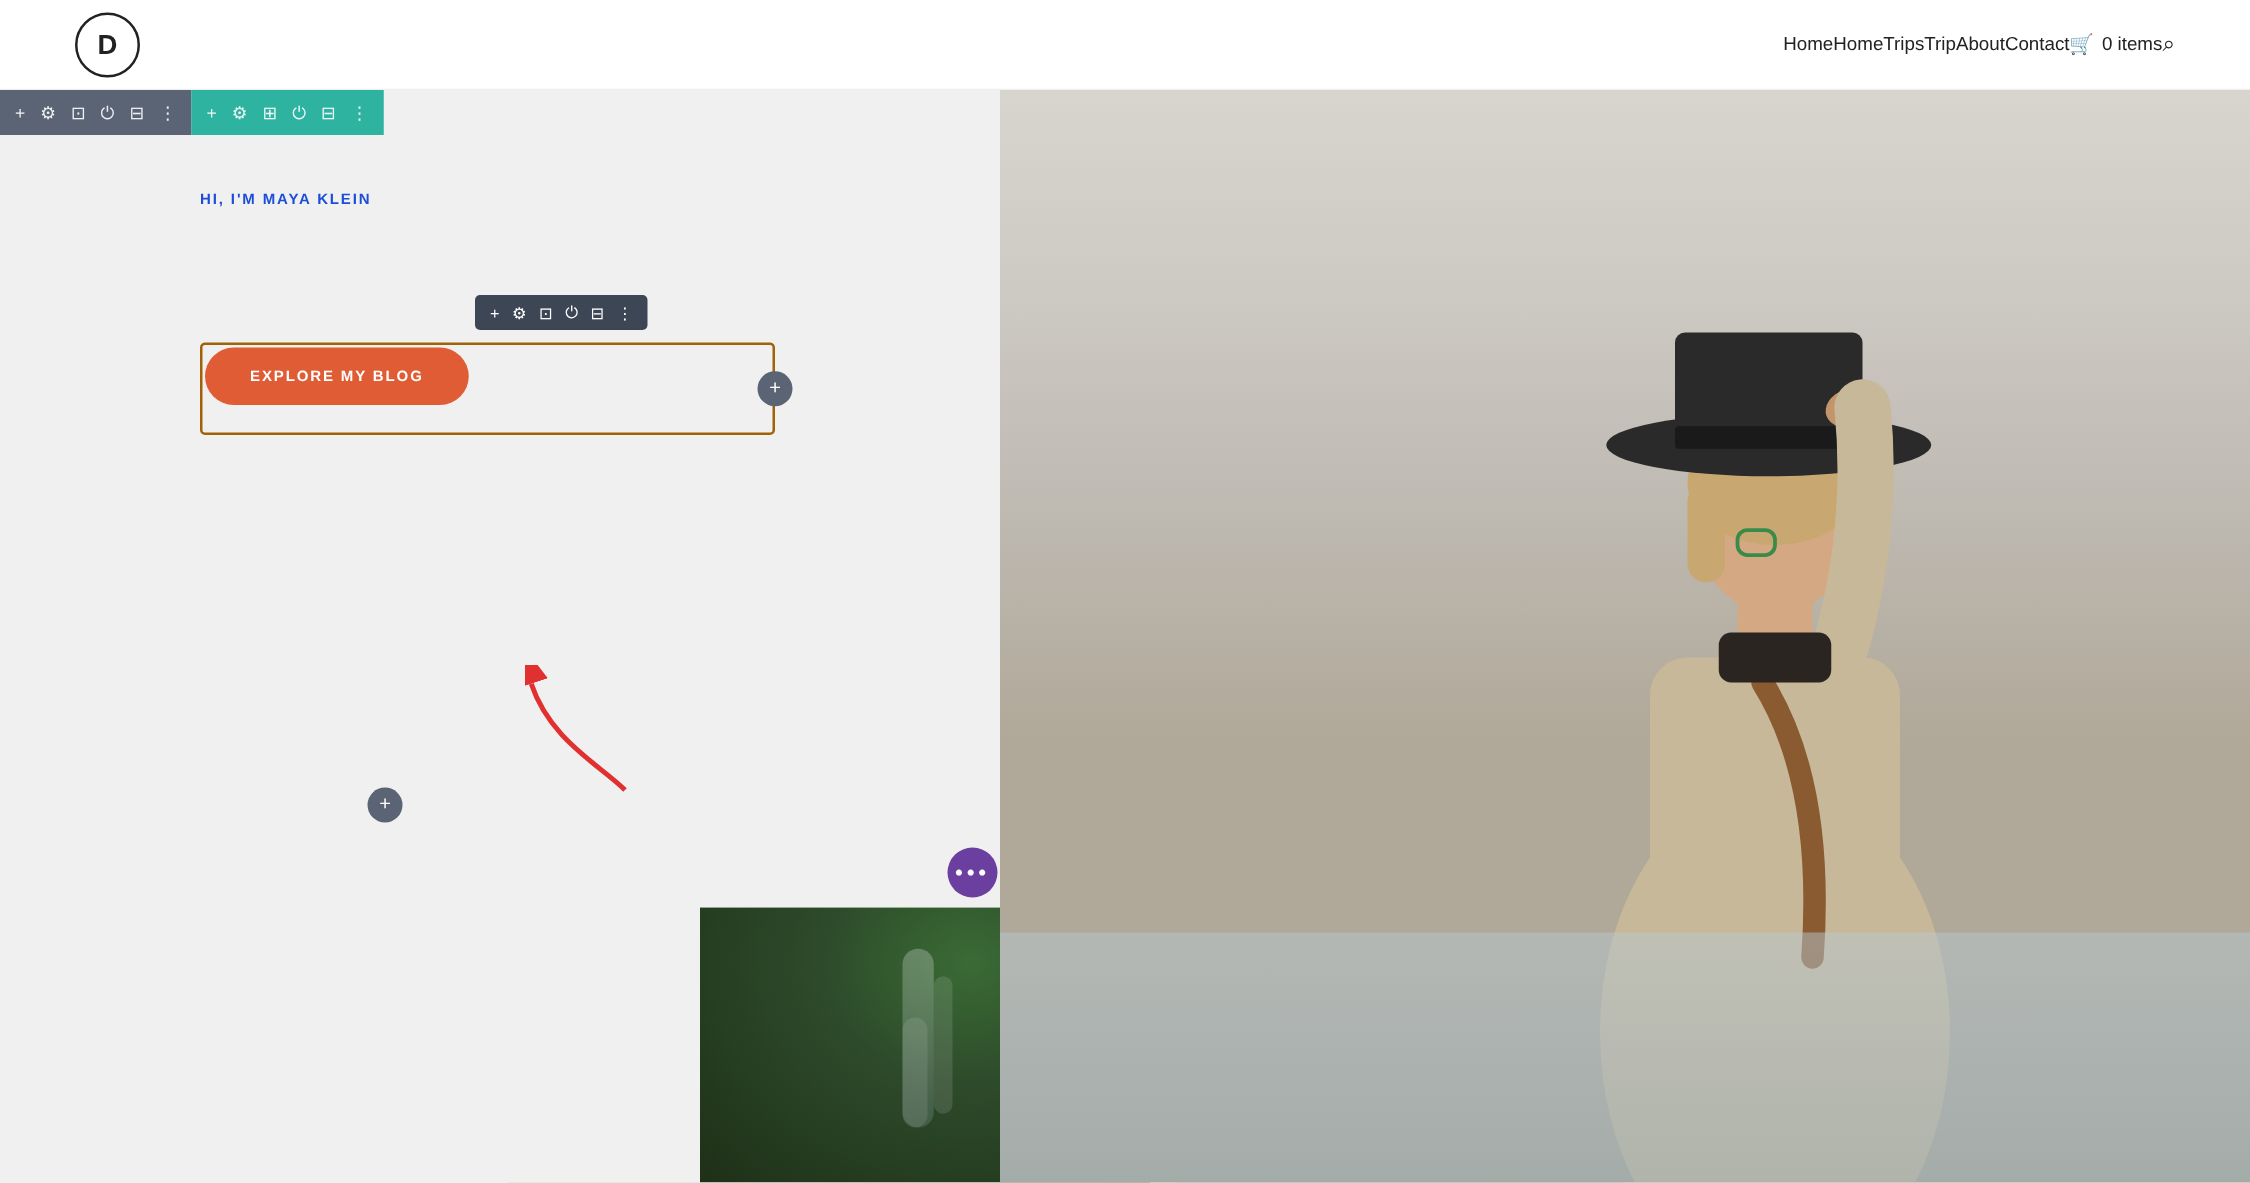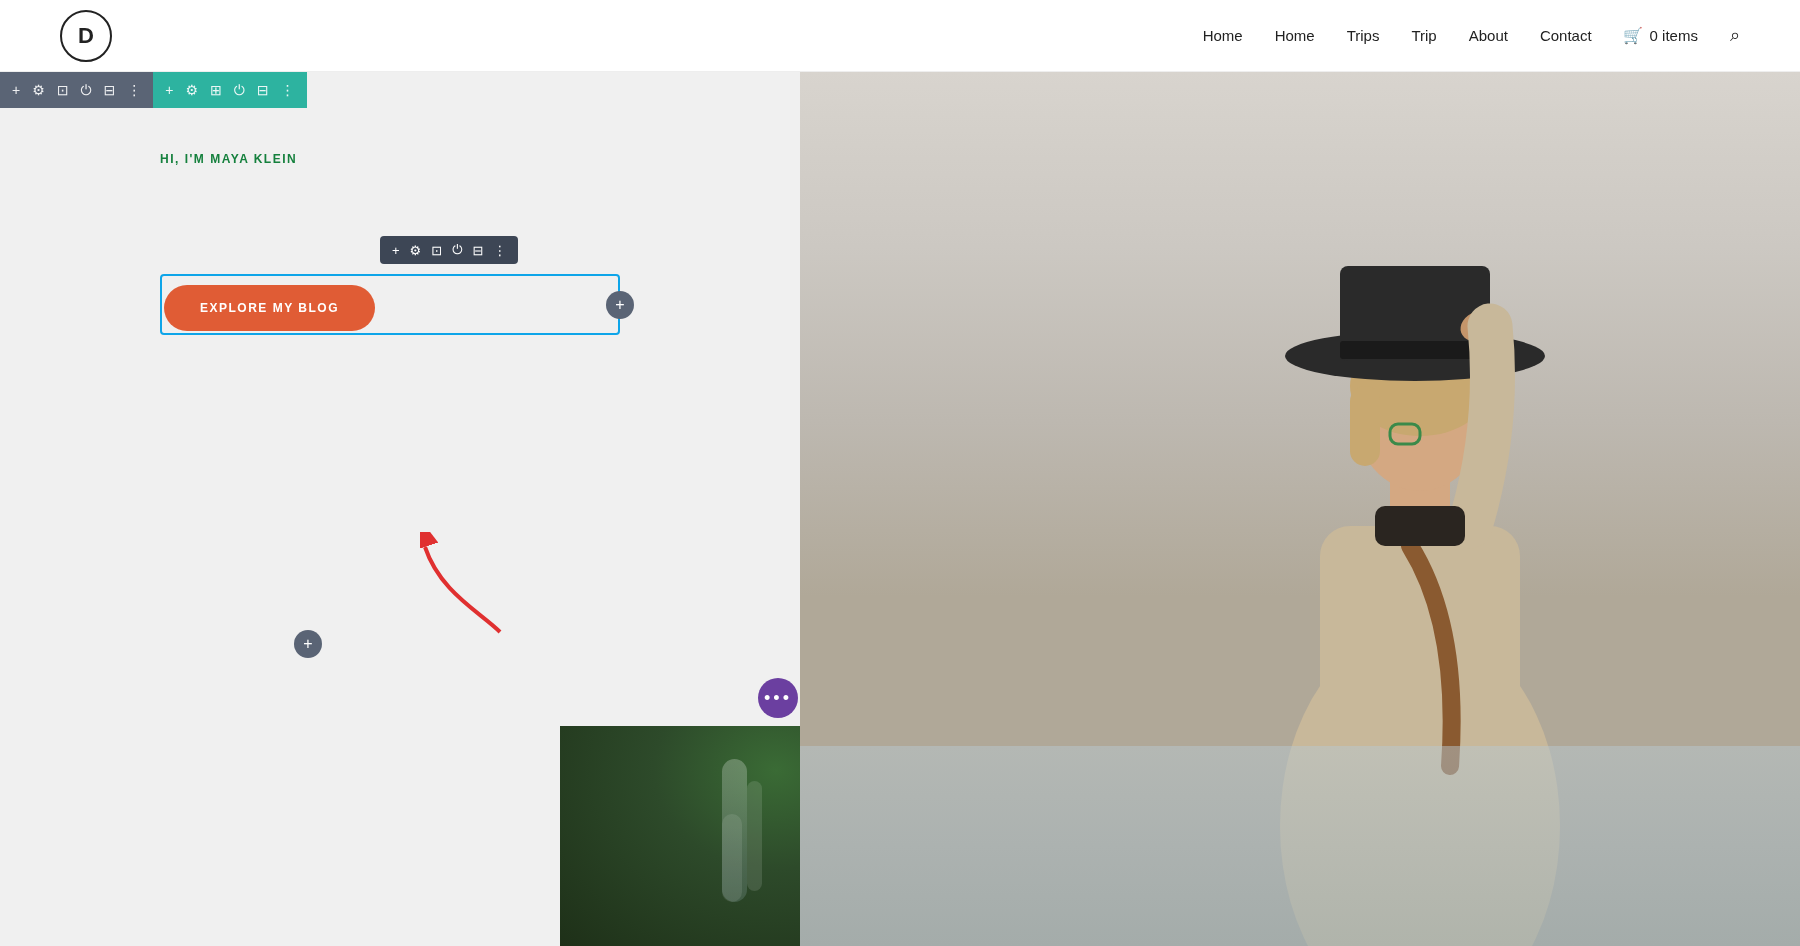--- a/index.html
+++ b/index.html
@@ -25,21 +25,20 @@
       display: flex;
       align-items: center;
       justify-content: center;
       font-size: 22px;
       font-weight: bold;
       color: #222;
     }
     .nav {
       display: flex;
       align-items: center;
-      gap: 32px;
     }
     .nav-link {
       font-size: 15px;
       color: #222;
       text-decoration: none;
       cursor: pointer;
     }
     .cart-item {
       display: flex;
       align-items: center;
@@ -105,21 +104,21 @@
       background: #f0f0f0;
       padding: 80px 80px 60px 160px;
       position: relative;
       flex-shrink: 0;
     }
 
     .subtitle-label {
       font-size: 12px;
       font-weight: 700;
       letter-spacing: 1.5px;
-      color: #15803d;
+      color: #1d4ed8;
       text-transform: uppercase;
       margin-bottom: 20px;
     }
     .hero-title {
       font-size: 56px;
       font-weight: 800;
       color: #1a1a1a;
       line-height: 1.15;
       margin-bottom: 24px;
     }
@@ -343,21 +342,21 @@
       <div class="button-toolbar">
         <span class="bt-icon">+</span>
         <span class="bt-icon">⚙</span>
         <span class="bt-icon">⊡</span>
         <span class="bt-icon">⏻</span>
         <span class="bt-icon">⊟</span>
         <span class="bt-icon">⋮</span>
       </div>
 
       <div style="position:relative; display:inline-flex; align-items:center;">
-        <div style="border: 2px solid #0ea5e9; border-radius: 4px; padding: 2px 8px 2px 2px; display:inline-flex; align-items:flex-end; min-width: 460px; height: 61px;">
+        <div style="border: 2px solid #a16207; border-radius: 4px; padding: 2px 8px 2px 2px; display:inline-flex; align-items:flex-start; min-width: 460px; height: 74px;">
           <button class="explore-btn">EXPLORE MY BLOG</button>
         </div>
 
         <div class="add-circle" style="position:absolute; right:-14px; top:50%; transform:translateY(-50%);">+</div>
       </div>
     </div>
 
     <div class="add-circle" style="position:absolute; left:294px; top:558px;">+</div>
 
     <svg class="big-arrow" width="120" height="110" viewBox="0 0 120 110" style="position:absolute; left:420px; top:460px;">

